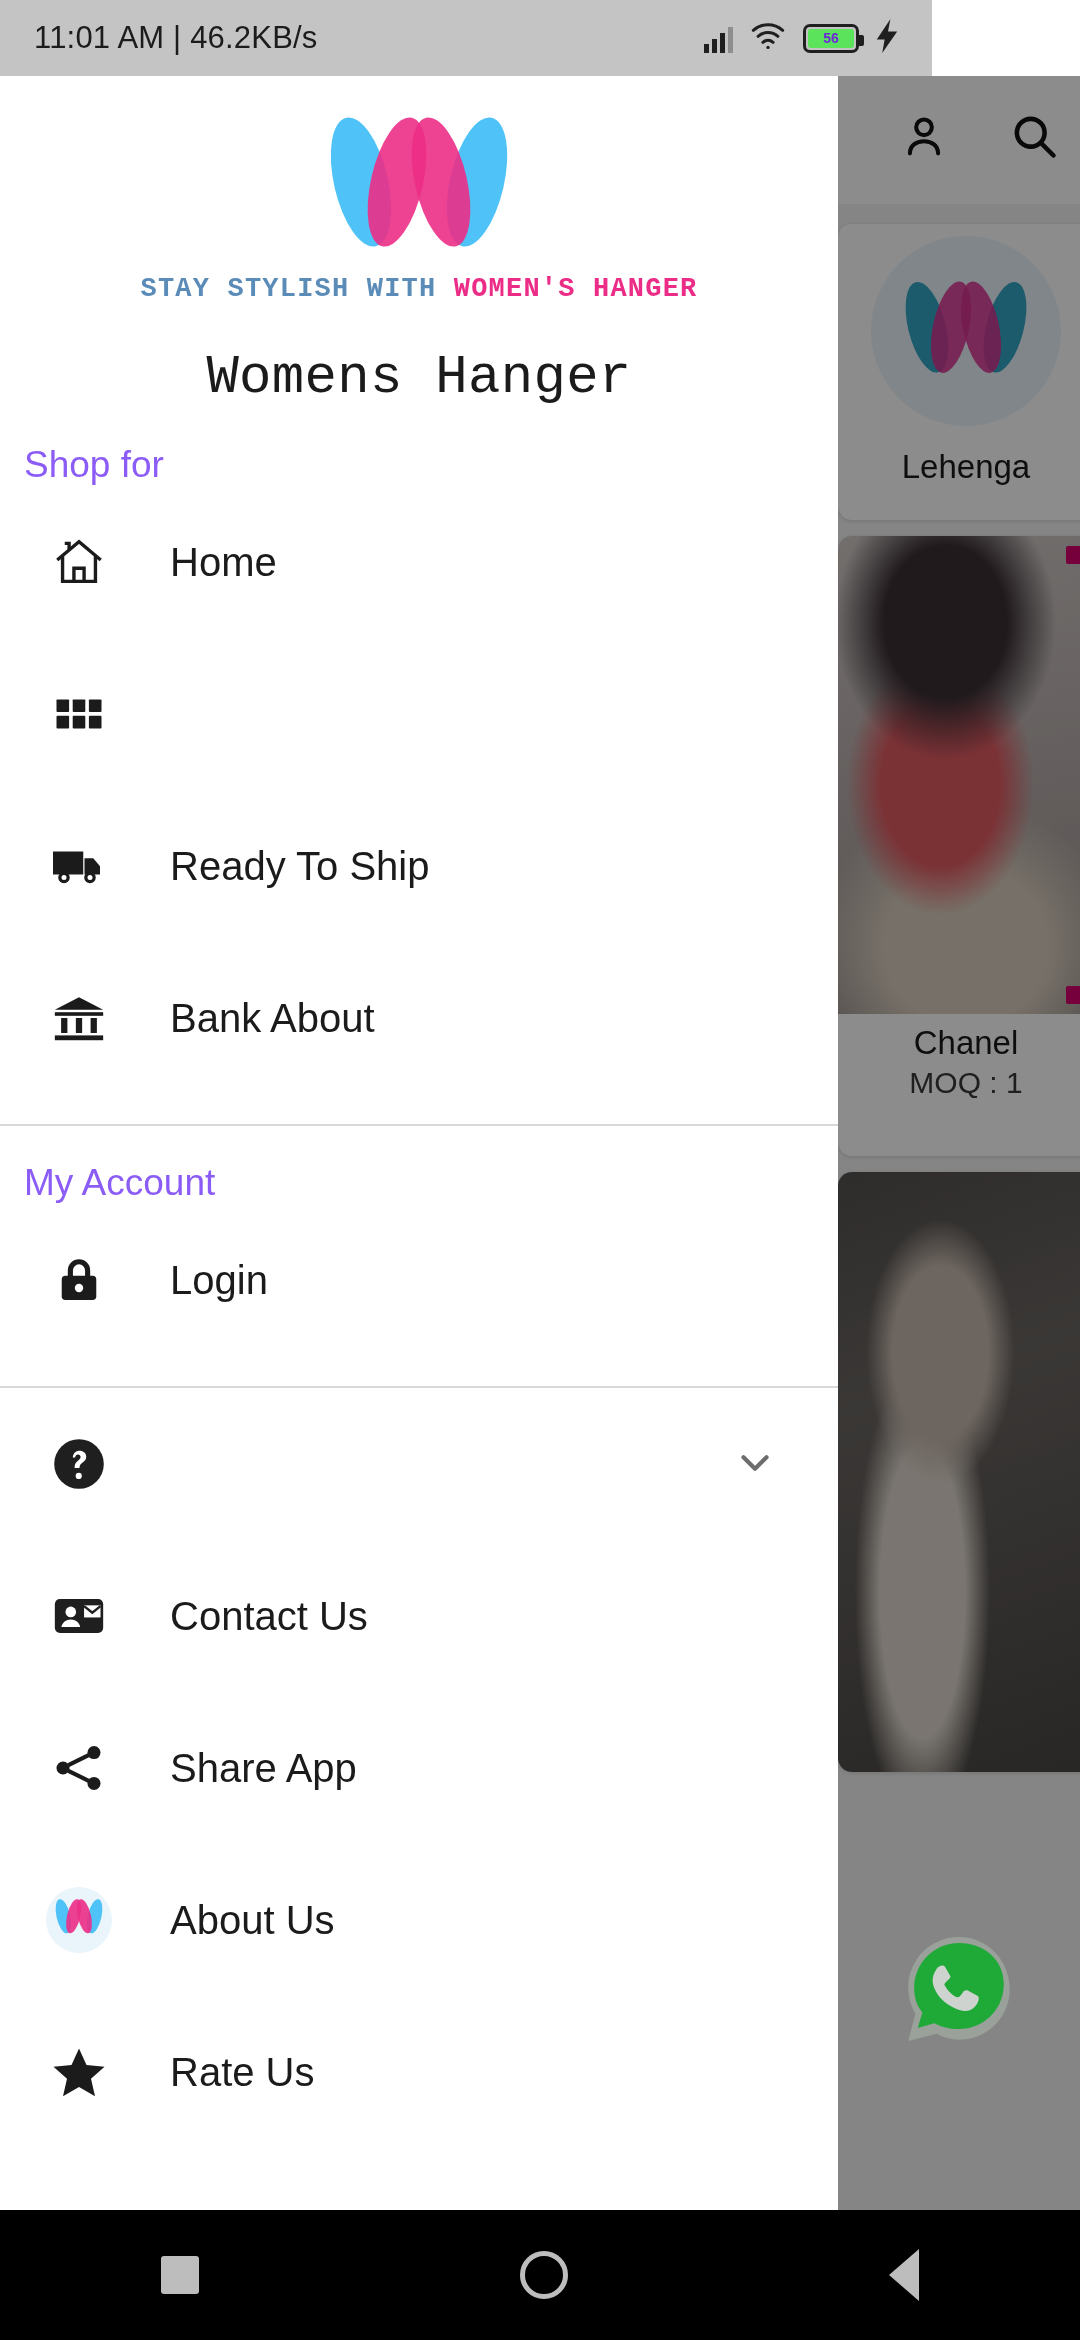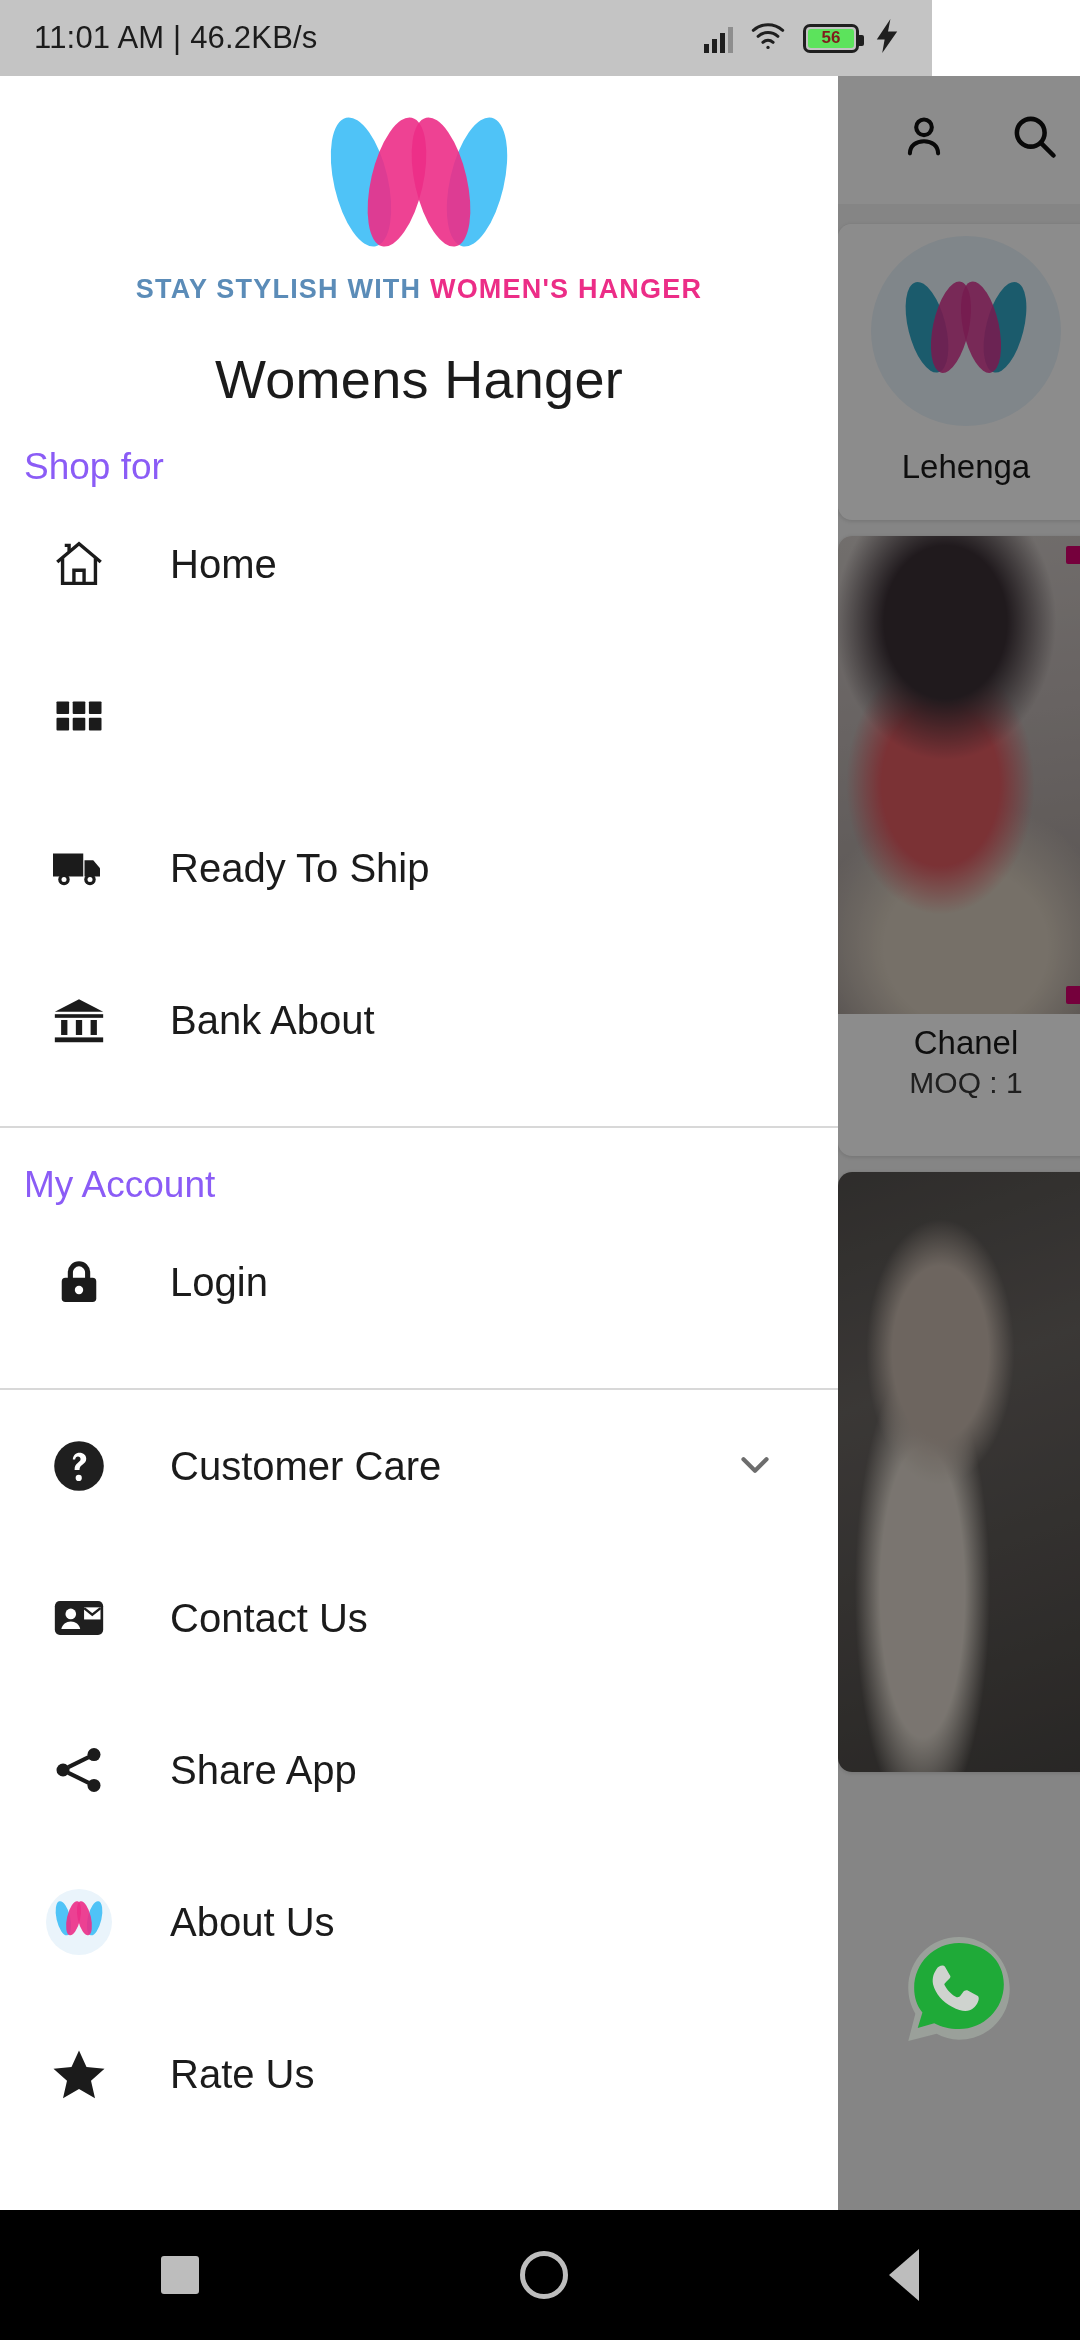--- a/index.html
+++ b/index.html
@@ -22,21 +22,21 @@
   .sig { display:flex; align-items:flex-end; gap:3px; height:30px;}
   .sig i { display:block; width:5px; background:#1f1f1f; }
   .sig i:nth-child(1){height:9px}.sig i:nth-child(2){height:14px}
   .sig i:nth-child(3){height:20px}.sig i:nth-child(4){height:26px;background:#8e8e8e}
   .battery {
     position:relative; width:56px; height:29px; border:3px solid #1f1f1f;
     border-radius:7px; display:flex; align-items:center; justify-content:center;
   }
   .battery::after{content:"";position:absolute;right:-8px;top:8px;width:5px;height:11px;background:#1f1f1f;border-radius:0 2px 2px 0}
   .batt-fill{position:absolute;left:2px;top:2px;bottom:2px;width:calc(100% - 4px);background:#5ce35c;border-radius:3px}
-  .batt-num{position:relative;font-size:17px;font-weight:700;color:#7f1d1d;z-index:2}
+  .batt-num{position:relative;font-size:14px;font-weight:700;color:#6d28d9;z-index:2}
 
   
   #bg {
     position:absolute; top:76px; left:0; width:1080px; height:2134px;
     background:#f2f2f2; overflow:hidden;
   }
   #bg-appbar { position:absolute; top:0; left:0; width:1080px; height:128px; background:#fff; }
   .appbar-icon { position:absolute; top:34px; }
   #bg-cards { position:absolute; top:148px; left:0; width:1080px; }
   .bgcard {
@@ -73,21 +73,21 @@
   #wa-fab{
     position:absolute; z-index:25; width:118px; height:118px; border-radius:50%;
     display:flex;align-items:center;justify-content:center;
   }
 
   
   #drawer {
     position:absolute; top:76px; left:0; width:838px; height:2134px;
     background:#fff; z-index:40; overflow:hidden;
   }
-  #drawer-header { padding:34px 0 0; text-align:center; }
+  #drawer-header { padding:34px 0 0; text-align:center;font-family:Liberation Mono, monospace; }
   #brand-logo { margin:0 auto; width:220px; height:150px; position:relative; }
   #brand-tagline { margin-top:14px; font-size:27px; letter-spacing:1.2px; white-space:nowrap; }
   .tag-a{color:#5b8cb8;font-weight:700}
   .tag-b{color:#ec2d87;font-weight:700}
   #brand-title { margin-top:43px; font-size:54px; color:#1b1b1b; letter-spacing:.3px; }
 
   .section-label { font-size:37px; color:#8b5cf6; padding:36px 0 0 24px; }
   .divider { height:2px; background:#d8d8d8; margin-top:30px; }
 
   .menu-item {
@@ -298,21 +298,20 @@
 
 
     <div class="menu-item">
       <span class="menu-icon">
         <svg width="62" height="62" viewBox="0 0 24 24">
           <circle cx="12" cy="12" r="9.6" fill="#1f1f1f"></circle>
           <path d="M9.6 9.5c.1-1.6 1.2-2.6 2.6-2.6 1.5 0 2.6 1 2.6 2.3 0 1.1-.6 1.7-1.6 2.4-.8.6-1 1-1 1.9h-1.9c0-1.4.3-2 1.3-2.8.8-.6 1-.9 1-1.4 0-.6-.4-1-1-1-.6 0-1 .4-1.1 1.2z" fill="#fff"></path>
           <circle cx="11.9" cy="16.6" r="1.2" fill="#fff"></circle>
         </svg>
       </span>
-      <span class="menu-label">Customer Care</span>
       <span class="chev">
         <svg width="46" height="46" viewBox="0 0 24 24" fill="none" stroke="#6d6d6d" stroke-width="2.2" stroke-linecap="round" stroke-linejoin="round">
           <polyline points="6,9.5 12,15.5 18,9.5"></polyline>
         </svg>
       </span>
     </div>
 
     <div class="menu-item">
       <span class="menu-icon">
         <svg width="58" height="58" viewBox="0 0 24 24">

